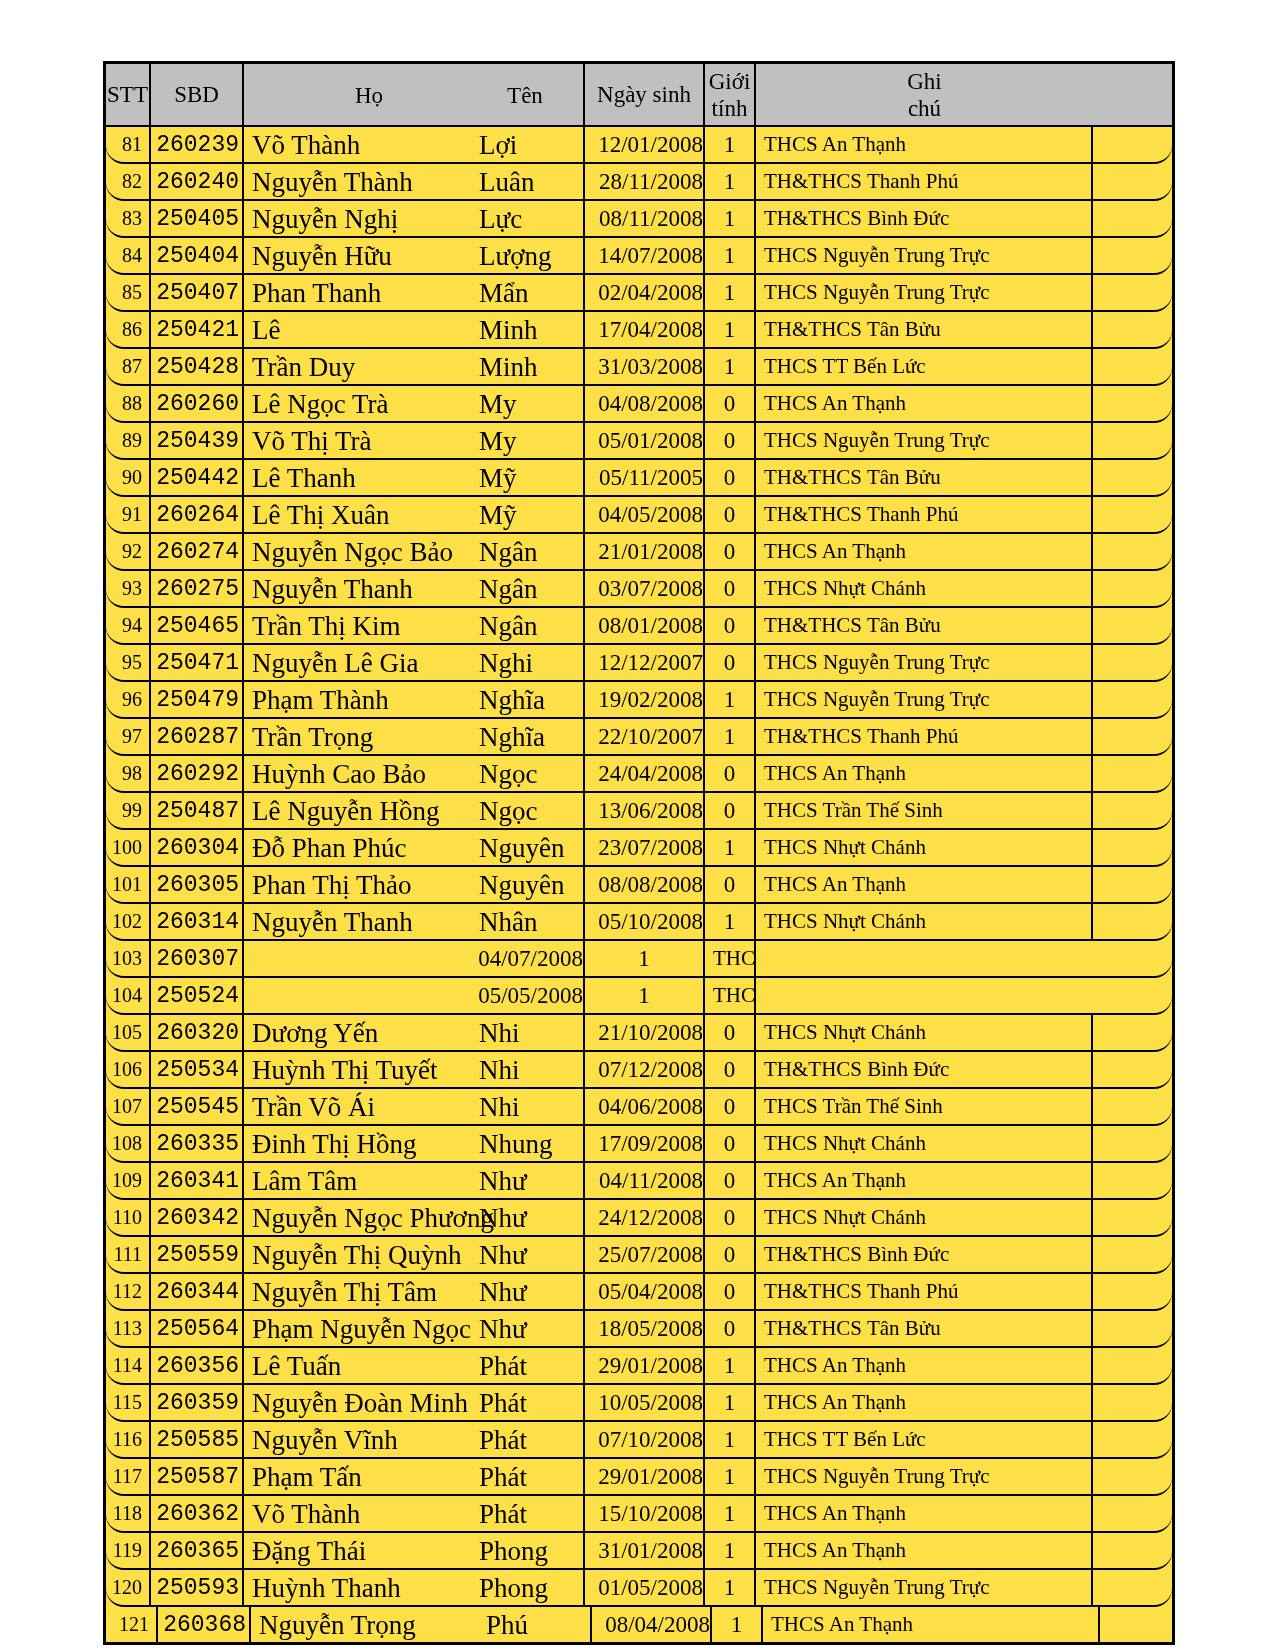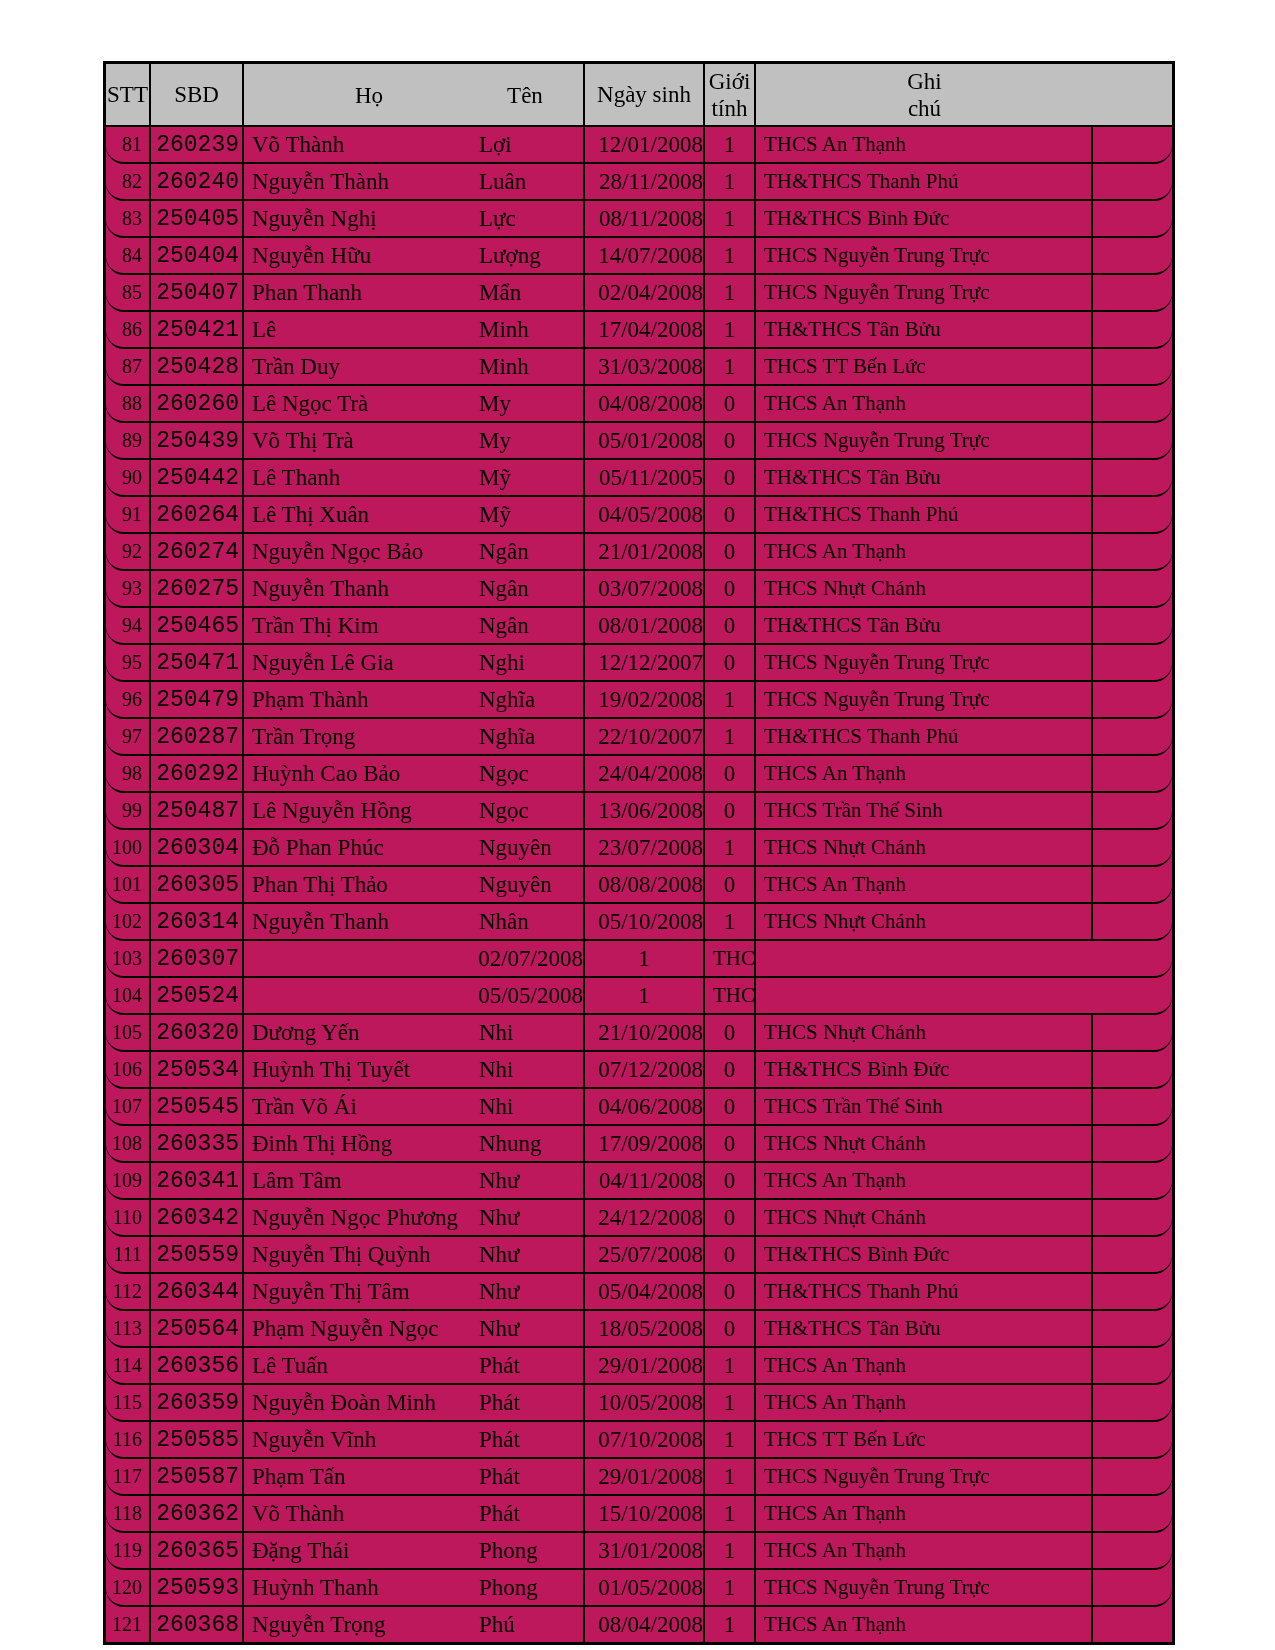--- a/index.html
+++ b/index.html
@@ -14,39 +14,40 @@
     font-family: "Liberation Serif", "DejaVu Serif", serif;
     color: #000000;
   }
   .doc-table {
     position: absolute;
     left: 103px;
     top: 61px;
     width: 1066px;
     border: 3px solid #000000;
     box-sizing: content-box;
-    background: #be185d;
+    background: #fde047;
   }
   .grid-row {
     display: grid;
     grid-template-columns: 45px 93px 341px 120px 51px 337px 64px;
     width: 1066px;
   }
   .header-row {
     height: 61px;
     background: #c0c0c0;
     border-bottom: 2px solid #000000;
   }
   .data-row {
     height: 35px;
     border-bottom: 2px solid #000000;
     border-radius: 18px;
   }
   .data-row:last-child {
     border-bottom: none;
+    margin-left: 7px;
   }
   .cell {
     border-right: 2px solid #000000;
     display: flex;
     align-items: center;
     overflow: hidden;
     position: relative;
     box-sizing: border-box;
   }
   .cell.last {
@@ -84,21 +85,21 @@
     justify-content: flex-end;
     padding-right: 7px;
     font-size: 20px;
   }
   .c-sbd {
     justify-content: flex-end;
     padding-right: 3px;
     font-size: 23px;
     font-family: Liberation Mono, monospace;
   }
-  .c-name { font-size: 23px; }
+  .c-name { font-size: 27px; }
   .c-name .ho {
     position: absolute;
     left: 8px;
     top: 50%;
     transform: translateY(-50%);
     white-space: nowrap;
   }
   .c-name .ten {
     position: absolute;
     left: 235px;
@@ -434,21 +435,21 @@
         </div>
         <div class="cell c-date">05/10/2008</div>
         <div class="cell c-sex">1</div>
         <div class="cell c-thcs">THCS Nhựt Chánh</div>
         <div class="cell c-note last"></div>
       </div>
 
       <div class="grid-row data-row">
         <div class="cell c-stt">103</div>
         <div class="cell c-sbd">260307</div>
-        <div class="cell c-date">02/07/2008</div>
+        <div class="cell c-date">04/07/2008</div>
         <div class="cell c-sex">1</div>
         <div class="cell c-thcs">THCS An Thạnh</div>
         <div class="cell c-note last"></div>
       </div>
 
       <div class="grid-row data-row">
         <div class="cell c-stt">104</div>
         <div class="cell c-sbd">250524</div>
         <div class="cell c-date">05/05/2008</div>
         <div class="cell c-sex">1</div>

